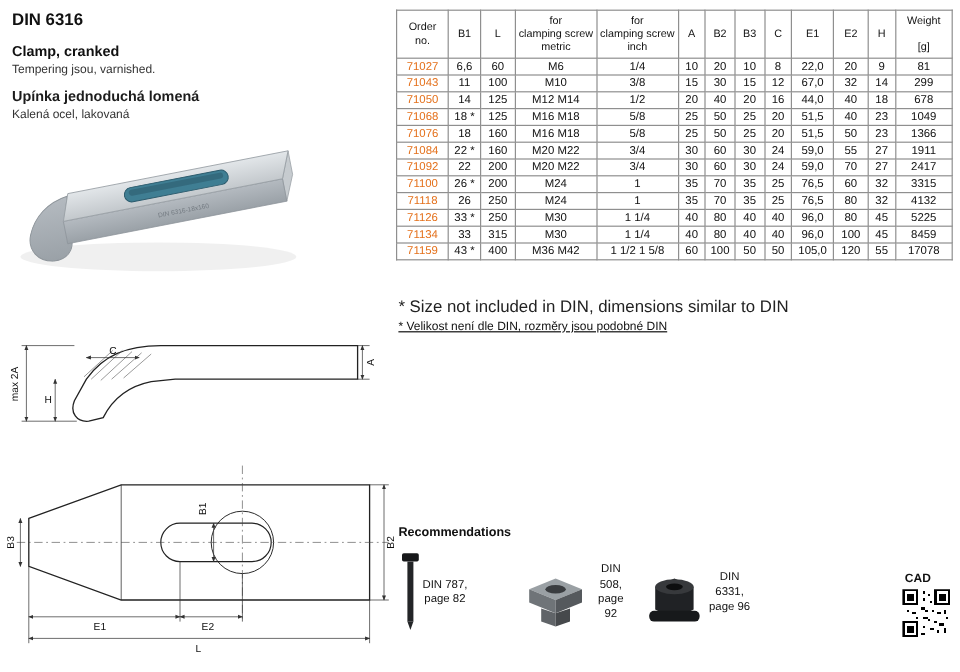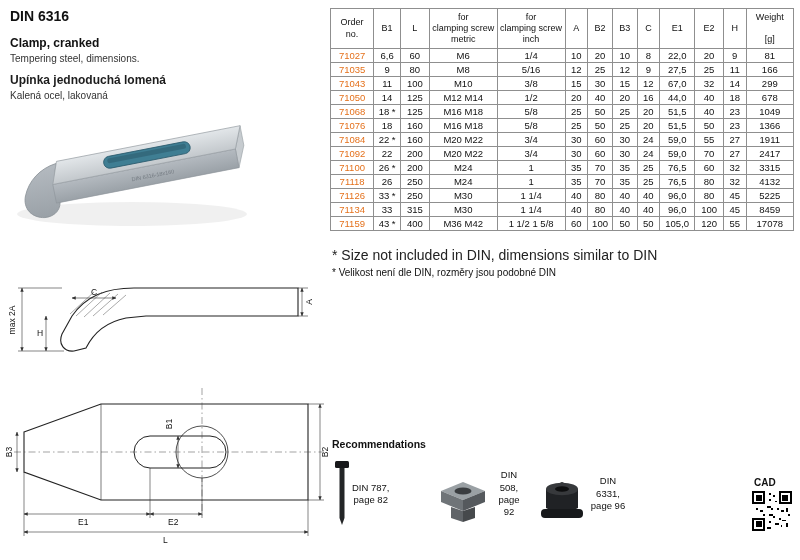--- a/index.html
+++ b/index.html
@@ -22,21 +22,21 @@
   
   .tablewrap { position:absolute; left:330px; top:8px; width:416px; }
   table.dims { border-collapse:collapse; table-layout:fixed; width:464px; font-size:9.5px; }
   table.dims th, table.dims td { border:1px solid #8f8f8f; text-align:center; vertical-align:middle; padding:1px 1px; }
   table.dims th { font-weight:normal; font-size:9px; white-space:pre-line; line-height:1.25; height:40px; }
   table.dims td { height:14px; }
   table.dims td.order { color:var(--accent); }
 
   .footnotes { position:absolute; left:332px; top:247px; }
   .footnotes .fn-en { font-size:14px; color:#222; }
-  .footnotes .fn-cz { font-size:10px; color:#111; margin-top:4px; }
+  .footnotes .fn-cz { font-size:10px; color:#111; margin-top:4px;text-decoration:underline; }
 
   
   .sideview { position:absolute; left:6px; top:258px; }
   .topview  { position:absolute; left:6px; top:374px; }
   .drw text { font-family:"Liberation Sans", sans-serif; font-size:8.5px; fill:#111; }
 
   
   .recs { position:absolute; left:332px; top:438px; width:296px; }
   .recs .recs-title { font-size:10.5px; font-weight:bold; margin-bottom:8px; }
   .recs .row { display:flex; justify-content:space-between; }
@@ -49,21 +49,21 @@
   .cad .cad-label { font-size:10px; font-weight:bold; margin-bottom:3px; margin-left:2px; }
 </style>
 </head>
 <body>
 
 <div class="page">
 
   <div class="hdr">
     <div class="title">DIN 6316</div>
     <div class="subtitle">Clamp, cranked</div>
-    <div class="desc">Tempering steel, dimensions.</div>
+    <div class="desc">Tempering jsou, varnished.</div>
     <div class="subtitle-cz">Upínka jednoduchá lomená</div>
     <div class="desc-cz">Kalená ocel, lakovaná</div>
   </div>
 
   <div class="photo">
     <svg width="272" height="150" viewBox="0 0 272 150">
       <defs>
         <linearGradient id="gtop" x1="0" y1="0" x2="0" y2="1">
           <stop offset="0" stop-color="#e2e6e9"></stop>
             <stop offset="1" stop-color="#c3c8cc"></stop>
@@ -142,35 +142,20 @@
             <td>10</td>
             <td>20</td>
             <td>10</td>
             <td>8</td>
             <td>22,0</td>
             <td>20</td>
             <td>9</td>
             <td>81</td>
           </tr>
           <tr>
-            <td class="order">71035</td>
-            <td>9</td>
-            <td>80</td>
-            <td>M8</td>
-            <td>5/16</td>
-            <td>12</td>
-            <td>25</td>
-            <td>12</td>
-            <td>9</td>
-            <td>27,5</td>
-            <td>25</td>
-            <td>11</td>
-            <td>166</td>
-          </tr>
-          <tr>
             <td class="order">71043</td>
             <td>11</td>
             <td>100</td>
             <td>M10</td>
             <td>3/8</td>
             <td>15</td>
             <td>30</td>
             <td>15</td>
             <td>12</td>
             <td>67,0</td>

